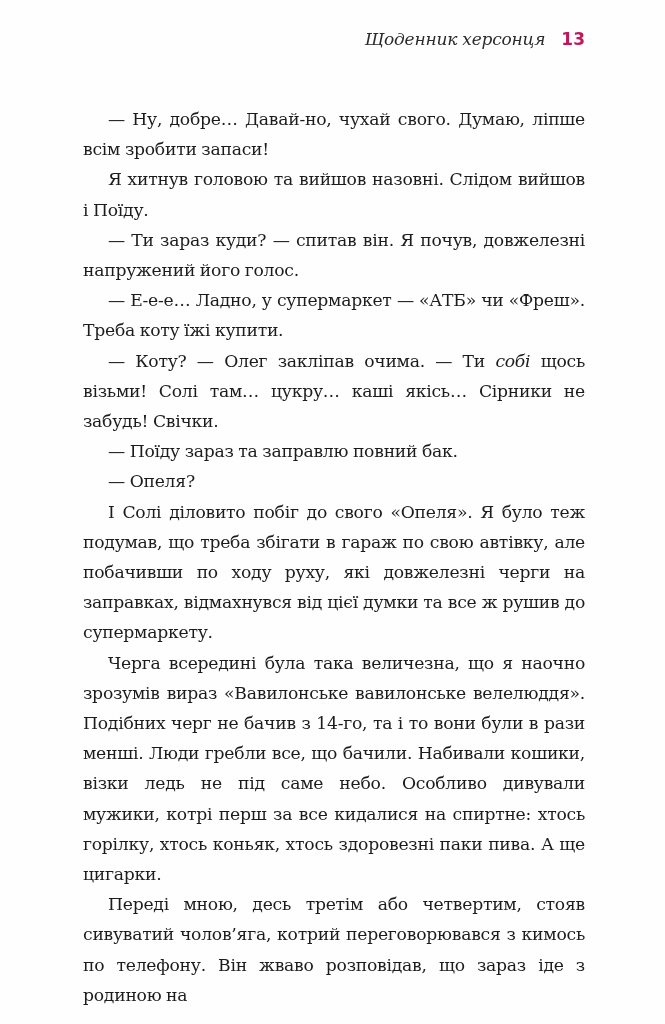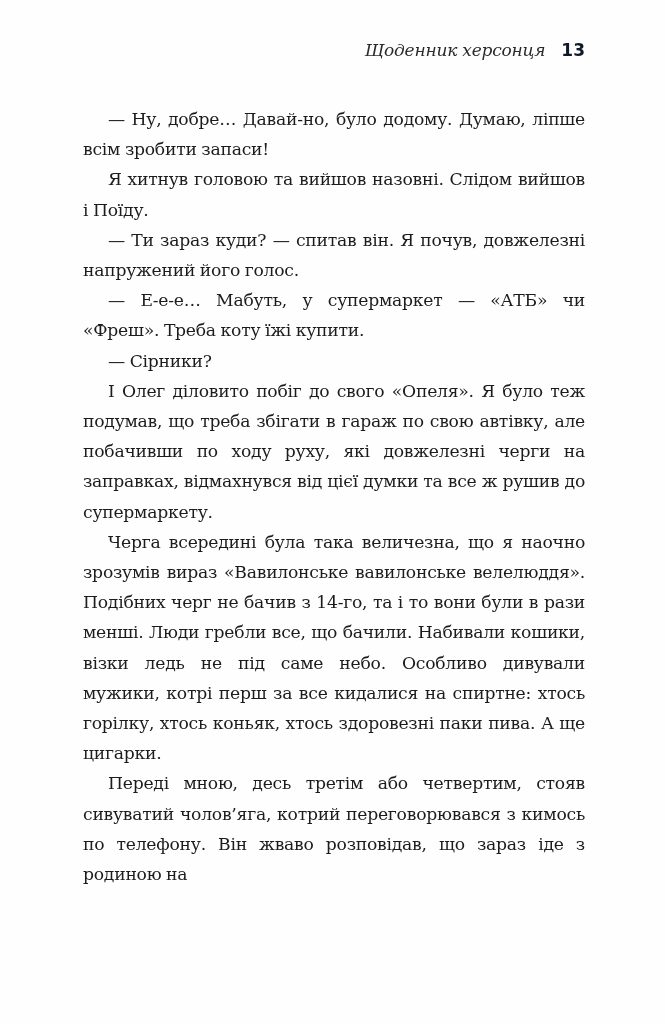--- a/index.html
+++ b/index.html
@@ -1,49 +1,51 @@
 <!DOCTYPE html>
 <html><head>
   <meta charset="utf-8">
   <style>
     html, body { margin: 0; padding: 0; background: #ffffff; }
     body { width: 665px; height: 1024px; position: relative; overflow: hidden; }
     .page { position: absolute; left: 0; top: 0; width: 665px; height: 1024px; background: #fefefe; }
     .header {
-      position: absolute; top: 40px; right: 80px; height: 30px;
+      position: absolute; top: 29px; right: 80px; height: 30px;
       display: flex; align-items: baseline; gap: 16px; color: #2a2a2a; justify-content: space-between;
     }
     .running-title {
       font-family: "DejaVu Serif", serif; font-style: italic; font-size: 17px;
       letter-spacing: -0.2px;
     }
     .page-number {
-      font-family: "DejaVu Sans", sans-serif; font-weight: bold; font-size: 17px; color: #0f172a;
+      font-family: "DejaVu Sans", sans-serif; font-weight: bold; font-size: 17px; color: #be185d;
     }
     .body-text {
       position: absolute; left: 83px; top: 104px; width: 502px;
       font-family: "DejaVu Serif", serif; font-size: 17.2px; line-height: 30.2px;
       color: #1c1c1c; text-align: justify; hyphens: manual;
       letter-spacing: -0.25px; word-spacing: -0.5px;
     }
     .body-text p { margin: 0; text-indent: 25px; }
     .body-text p .em { font-style: italic; }
   </style>
 </head>
 <body>
 
 <div class="page">
   <div class="header">
     <span class="running-title">Щоденник херсонця</span>
     <span class="page-number">13</span>
   </div>
 
   <div class="body-text">
-    <p>— Ну, добре… Давай-но, було додому. Думаю, ліпше всім зробити запаси!</p>
+    <p>— Ну, добре… Давай-но, чухай свого. Думаю, ліпше всім зробити запаси!</p>
     <p>Я хитнув головою та вийшов назовні. Слідом вийшов і Поїду.</p>
     <p>— Ти зараз куди? — спитав він. Я почув, довжелезні напружений його голос.</p>
-    <p>— Е-е-е… Мабуть, у супермаркет — «АТБ» чи «Фреш». Треба коту їжі купити.</p>
-    <p>— Сірники?</p>
-    <p>І Олег діловито побіг до свого «Опеля». Я було теж подумав, що треба збігати в гараж по свою автівку, але побачивши по ходу руху, які довжелезні черги на заправках, відмахнувся від цієї думки та все ж рушив до супермаркету.</p>
+    <p>— Е-е-е… Ладно, у супермаркет — «АТБ» чи «Фреш». Треба коту їжі купити.</p>
+    <p><span>— Коту? — Олег закліпав очима. — Ти </span><span class="em">собі</span><span> щось візьми! Солі там… цукру… каші якісь… Сірники не забудь! Свічки.</span></p>
+    <p>— Поїду зараз та заправлю повний бак.</p>
+    <p>— Опеля?</p>
+    <p>І Солі діловито побіг до свого «Опеля». Я було теж подумав, що треба збігати в гараж по свою автівку, але побачивши по ходу руху, які довжелезні черги на заправках, відмахнувся від цієї думки та все ж рушив до супермаркету.</p>
     <p>Черга всередині була така величезна, що я наочно зрозумів вираз «Вавилонське вавилонське велелюддя». Подібних черг не бачив з 14-го, та і то вони були в рази менші. Люди гребли все, що бачили. Набивали кошики, візки ледь не під саме небо. Особливо дивували мужики, котрі перш за все кидалися на спиртне: хтось горілку, хтось коньяк, хтось здоровезні паки пива. А ще цигарки.</p>
     <p>Переді мною, десь третім або четвертим, стояв сивуватий чолов’яга, котрий переговорювався з кимось по телефону. Він жваво розповідав, що зараз іде з родиною на</p>
   </div>
 </div>
 
 </body></html>

